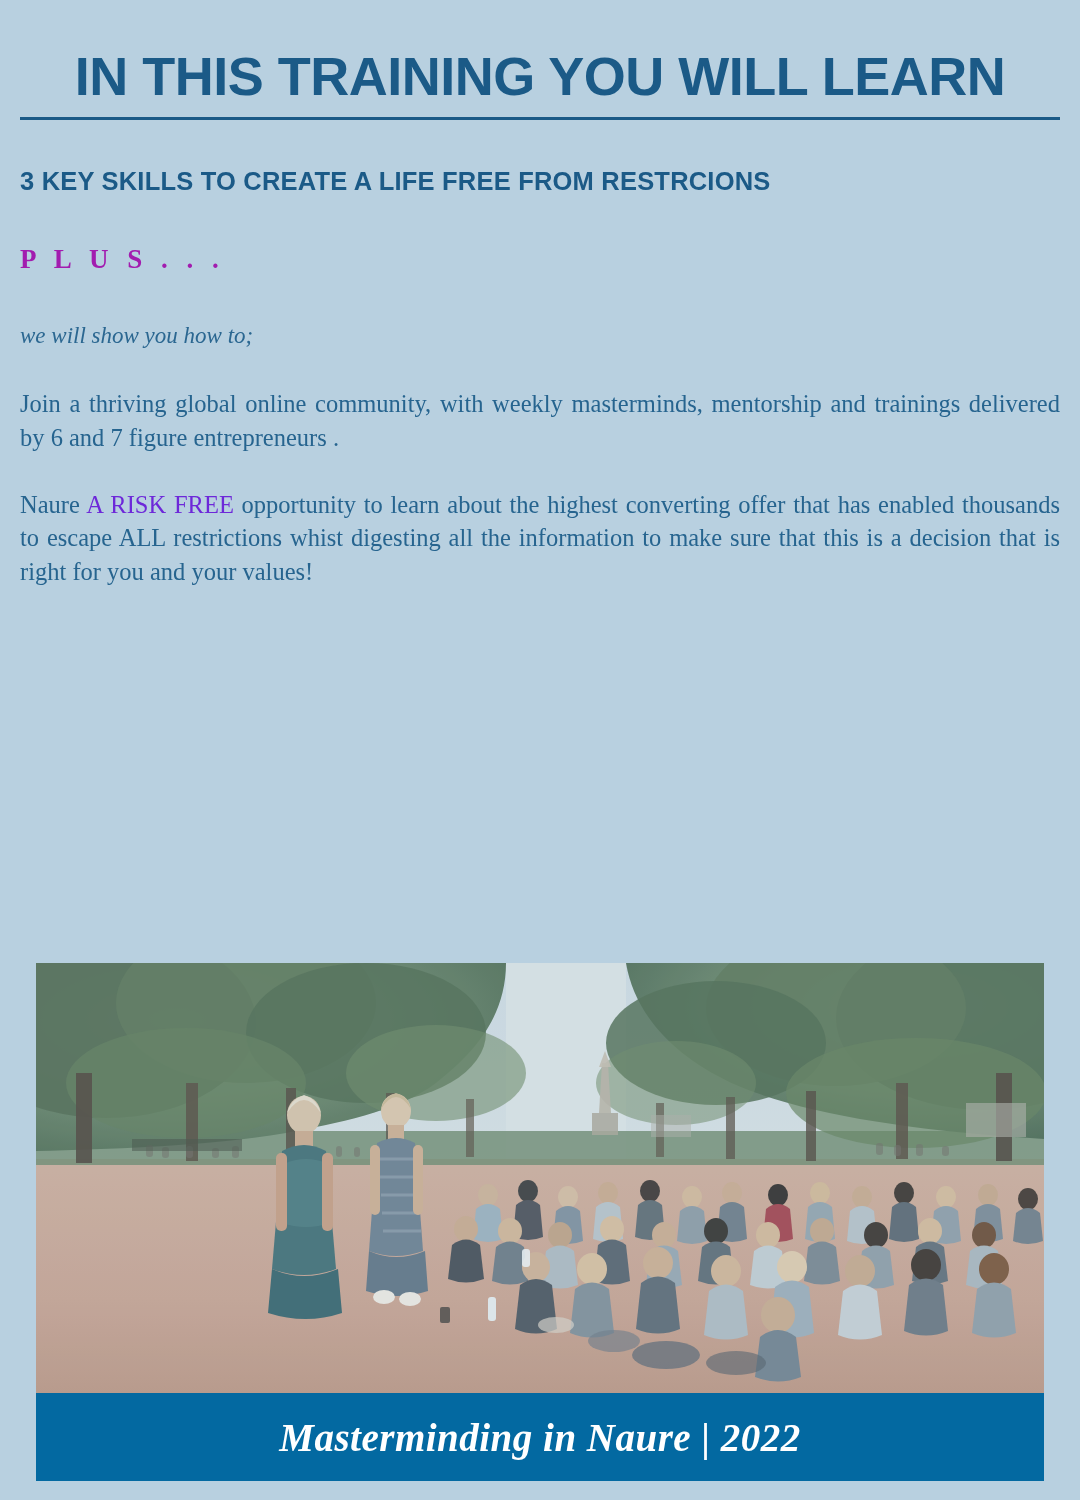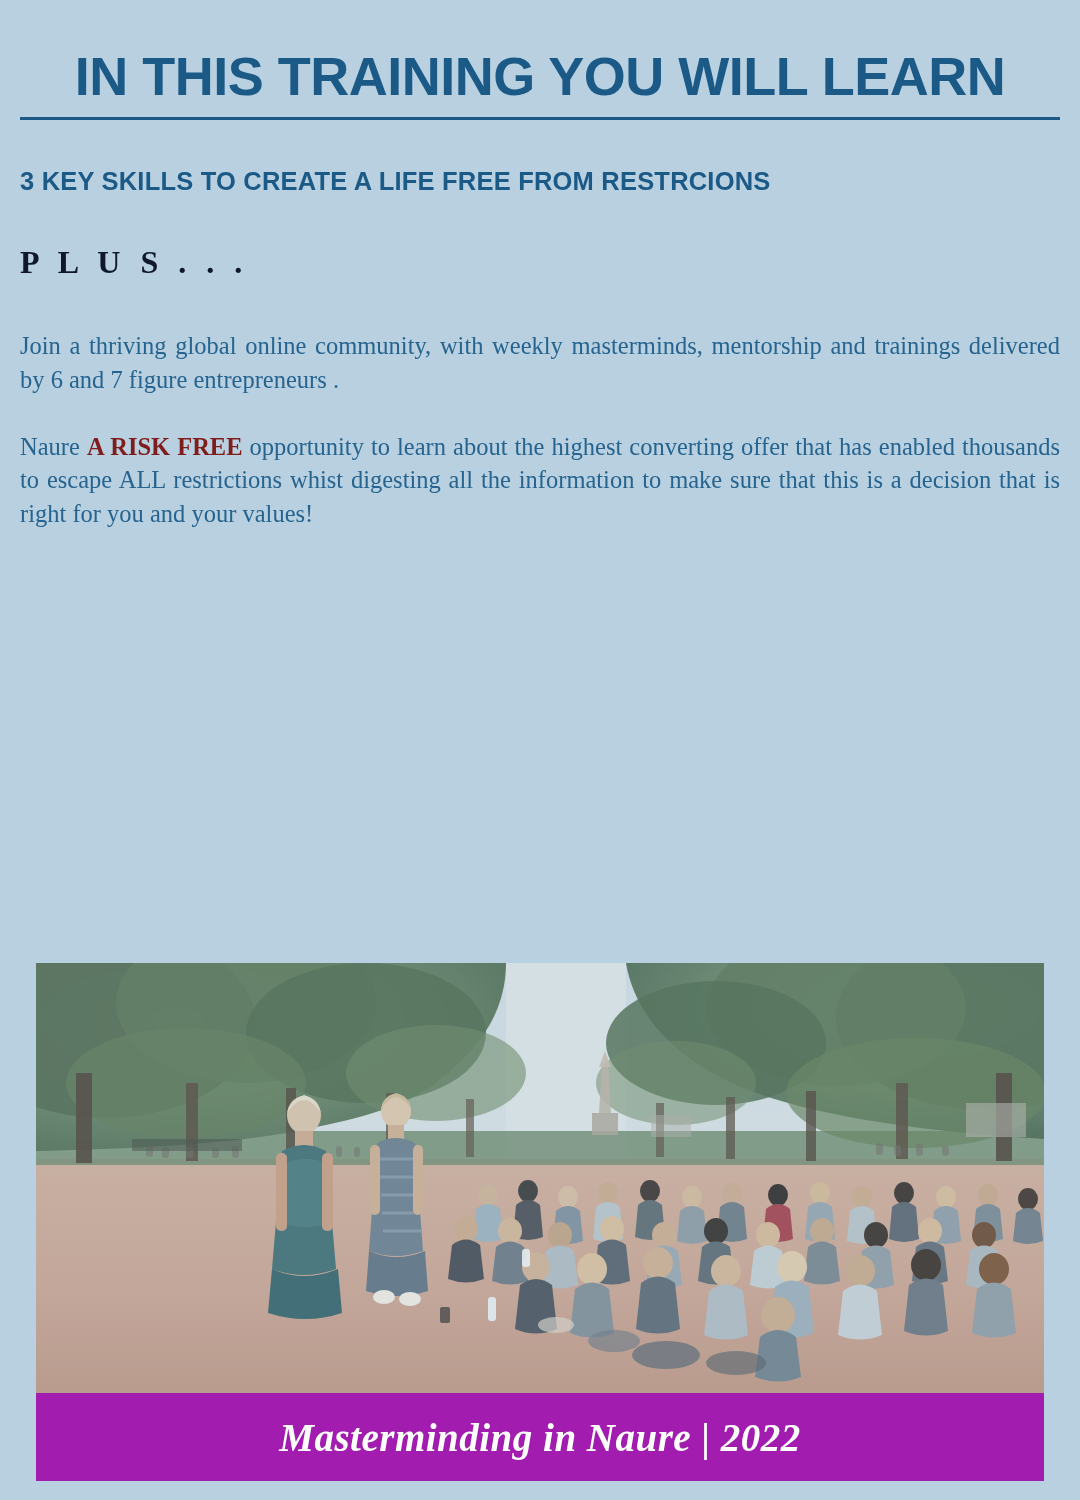--- a/index.html
+++ b/index.html
@@ -54,62 +54,62 @@
     font-weight: bold;
     font-size: 25.5px;
     letter-spacing: 0.2px;
     color: #1b5a87;
     margin: 0 0 48px 0;
     line-height: 1.2;
   }
   .plus {
     font-family: "Liberation Serif", serif;
     font-weight: bold;
-    font-size: 32px;
+    font-size: 27px;
     letter-spacing: 6px;
-    color: #0f172a;
+    color: #a21caf;
     margin: 0 0 48px 0;
   }
   .italic-lead {
     font-style: italic;
     font-size: 23px;
     color: #2b6791;
     margin: 0 0 38px 0;
   }
   p.body {
     font-size: 24.5px;
     line-height: 1.36;
     text-align: justify;
     text-justify: inter-word;
     color: #26648f;
     margin: 0 0 34px 0;
   }
   p.body:last-child { margin-bottom: 0; }
-  p.body b { font-weight: bold; color: #7f1d1d; }
+  p.body b { font-weight: normal; color: #6d28d9; }
 
   
   .photo {
     position: absolute;
     left: 36px;
     top: 963px;
     width: 1008px;
     height: 430px;
     overflow: hidden;
     background: #9fb7a4;
   }
   .photo svg { display: block; width: 100%; height: 100%; }
 
   
   .footer {
     position: absolute;
     left: 36px;
     top: 1393px;
     width: 1008px;
     height: 88px;
-    background: #a21caf;
+    background: #0369a1;
     display: flex;
     align-items: center;
     justify-content: center;
   }
   .footer-text {
     font-family: "Liberation Serif", serif;
     font-style: italic;
     font-weight: bold;
     font-size: 39px;
     color: #ffffff;
@@ -125,20 +125,21 @@
     <h1 class="title">IN THIS TRAINING YOU WILL LEARN</h1>
     <div class="title-rule"></div>
   </div>
 
   <div class="content">
 
     <div class="subhead">3 KEY SKILLS TO CREATE A LIFE FREE FROM RESTRCIONS</div>
 
     <div class="plus">P L U S . . .</div>
 
+    <div class="italic-lead">we will show you how to;</div>
 
 
     <p class="body">Join a thriving global online community, with weekly masterminds, mentorship and trainings delivered by 6 and 7 figure entrepreneurs .</p>
 
     <p class="body"><span>Naure </span><b>A RISK FREE</b><span> opportunity to learn about the highest converting offer that has enabled thousands to escape ALL restrictions whist digesting all the information to make sure that this is a decision that is right for you and your values!</span></p>
 
   </div>
 
   <div class="photo">
     <svg viewBox="0 0 1008 430" preserveAspectRatio="none" aria-hidden="true">

